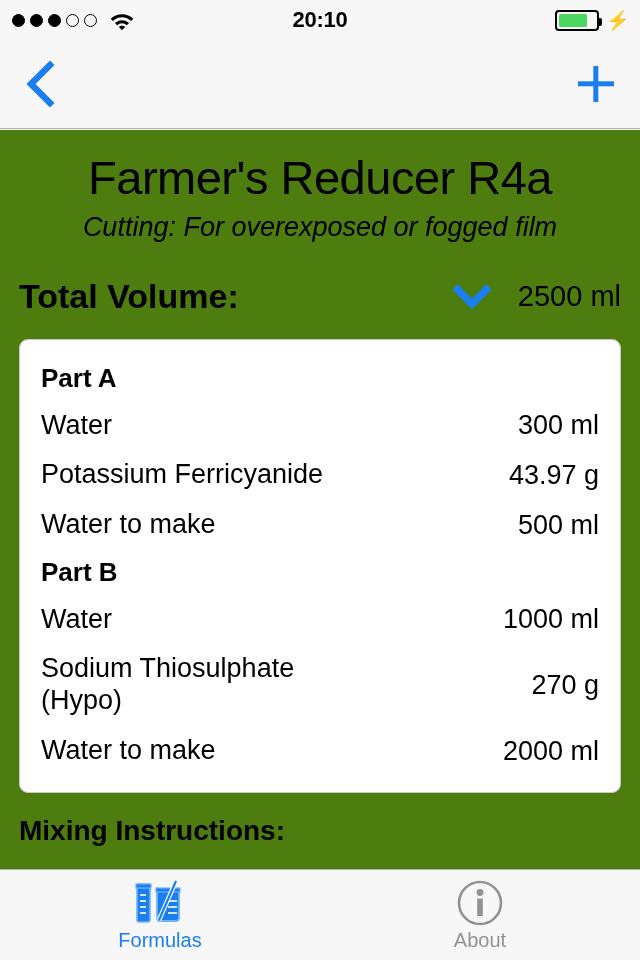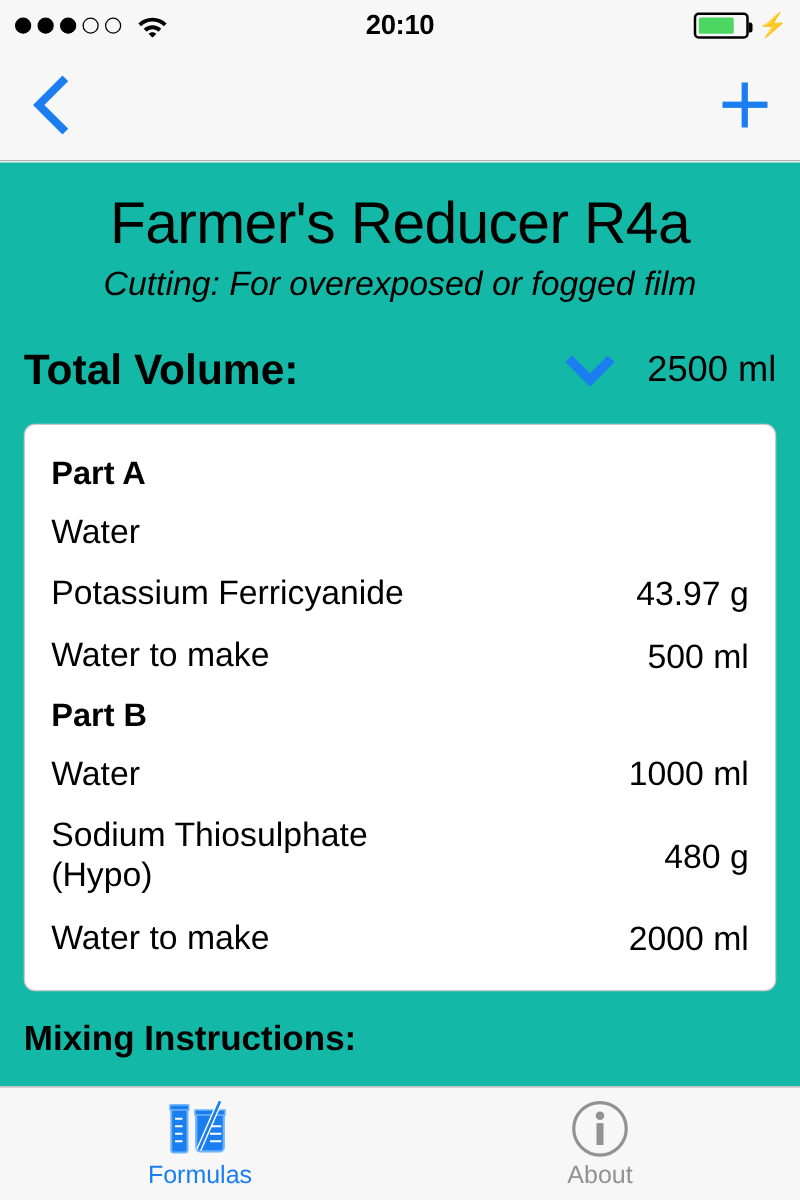--- a/index.html
+++ b/index.html
@@ -46,21 +46,21 @@
     width:52px; height:56px; display:flex; align-items:center; justify-content:center;
   }
   .nav-add{
     position:absolute; right:18px; top:50%; transform:translateY(-50%);
     width:52px; height:56px; display:flex; align-items:center; justify-content:center;
   }
 
   
   .content{
     position:absolute; top:130px; left:0; width:640px; height:739px;
-    background:#14b8a6; overflow:hidden;
+    background:#4d7c0f; overflow:hidden;
   }
   .formula-title{
     margin-top:22px;
     text-align:center;
     font-size:47px;
     font-weight:normal;
     letter-spacing:-0.5px;
     line-height:1.12;
     color:#000;
   }
@@ -186,39 +186,40 @@
       <div class="total-value">2500 ml</div>
     </div>
   </div>
 
   <div class="card">
 
     <div class="part-head">Part A</div>
 
     <div class="ing-row">
       <div class="ing-name">Water</div>
+      <div class="ing-amt">300 ml</div>
     </div>
     <div class="ing-row">
       <div class="ing-name">Potassium Ferricyanide</div>
       <div class="ing-amt">43.97 g</div>
     </div>
     <div class="ing-row">
       <div class="ing-name">Water to make</div>
       <div class="ing-amt">500 ml</div>
     </div>
 
     <div class="part-head">Part B</div>
 
     <div class="ing-row">
       <div class="ing-name">Water</div>
       <div class="ing-amt">1000 ml</div>
     </div>
     <div class="ing-row">
       <div class="ing-name" style="max-width:330px">Sodium Thiosulphate (Hypo)</div>
-      <div class="ing-amt">480 g</div>
+      <div class="ing-amt">270 g</div>
     </div>
     <div class="ing-row">
       <div class="ing-name">Water to make</div>
       <div class="ing-amt">2000 ml</div>
     </div>
   </div>
 
   <div class="mixing-head">Mixing Instructions:</div>
 </div>
 

